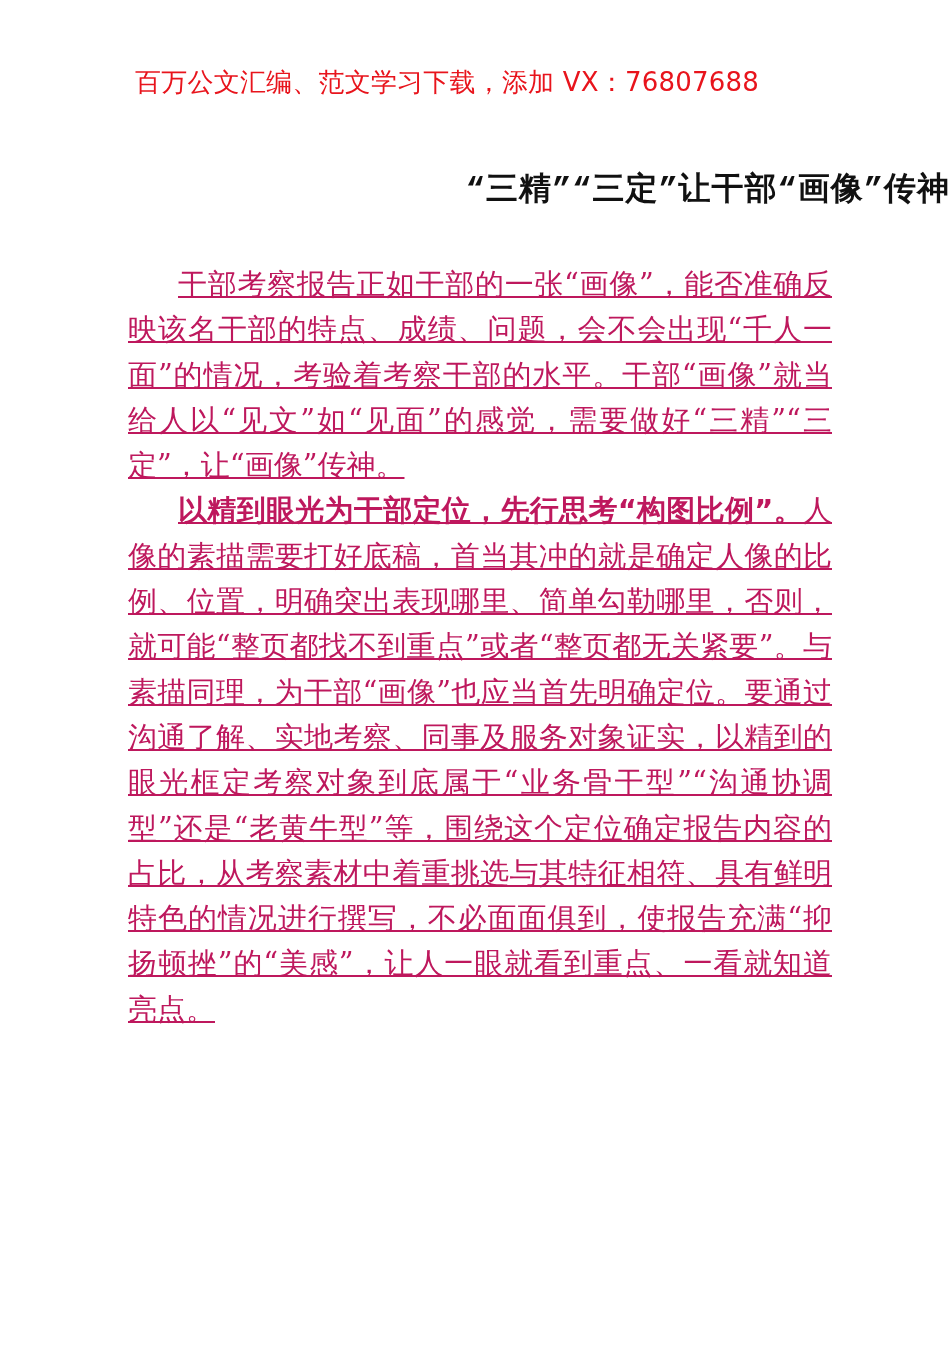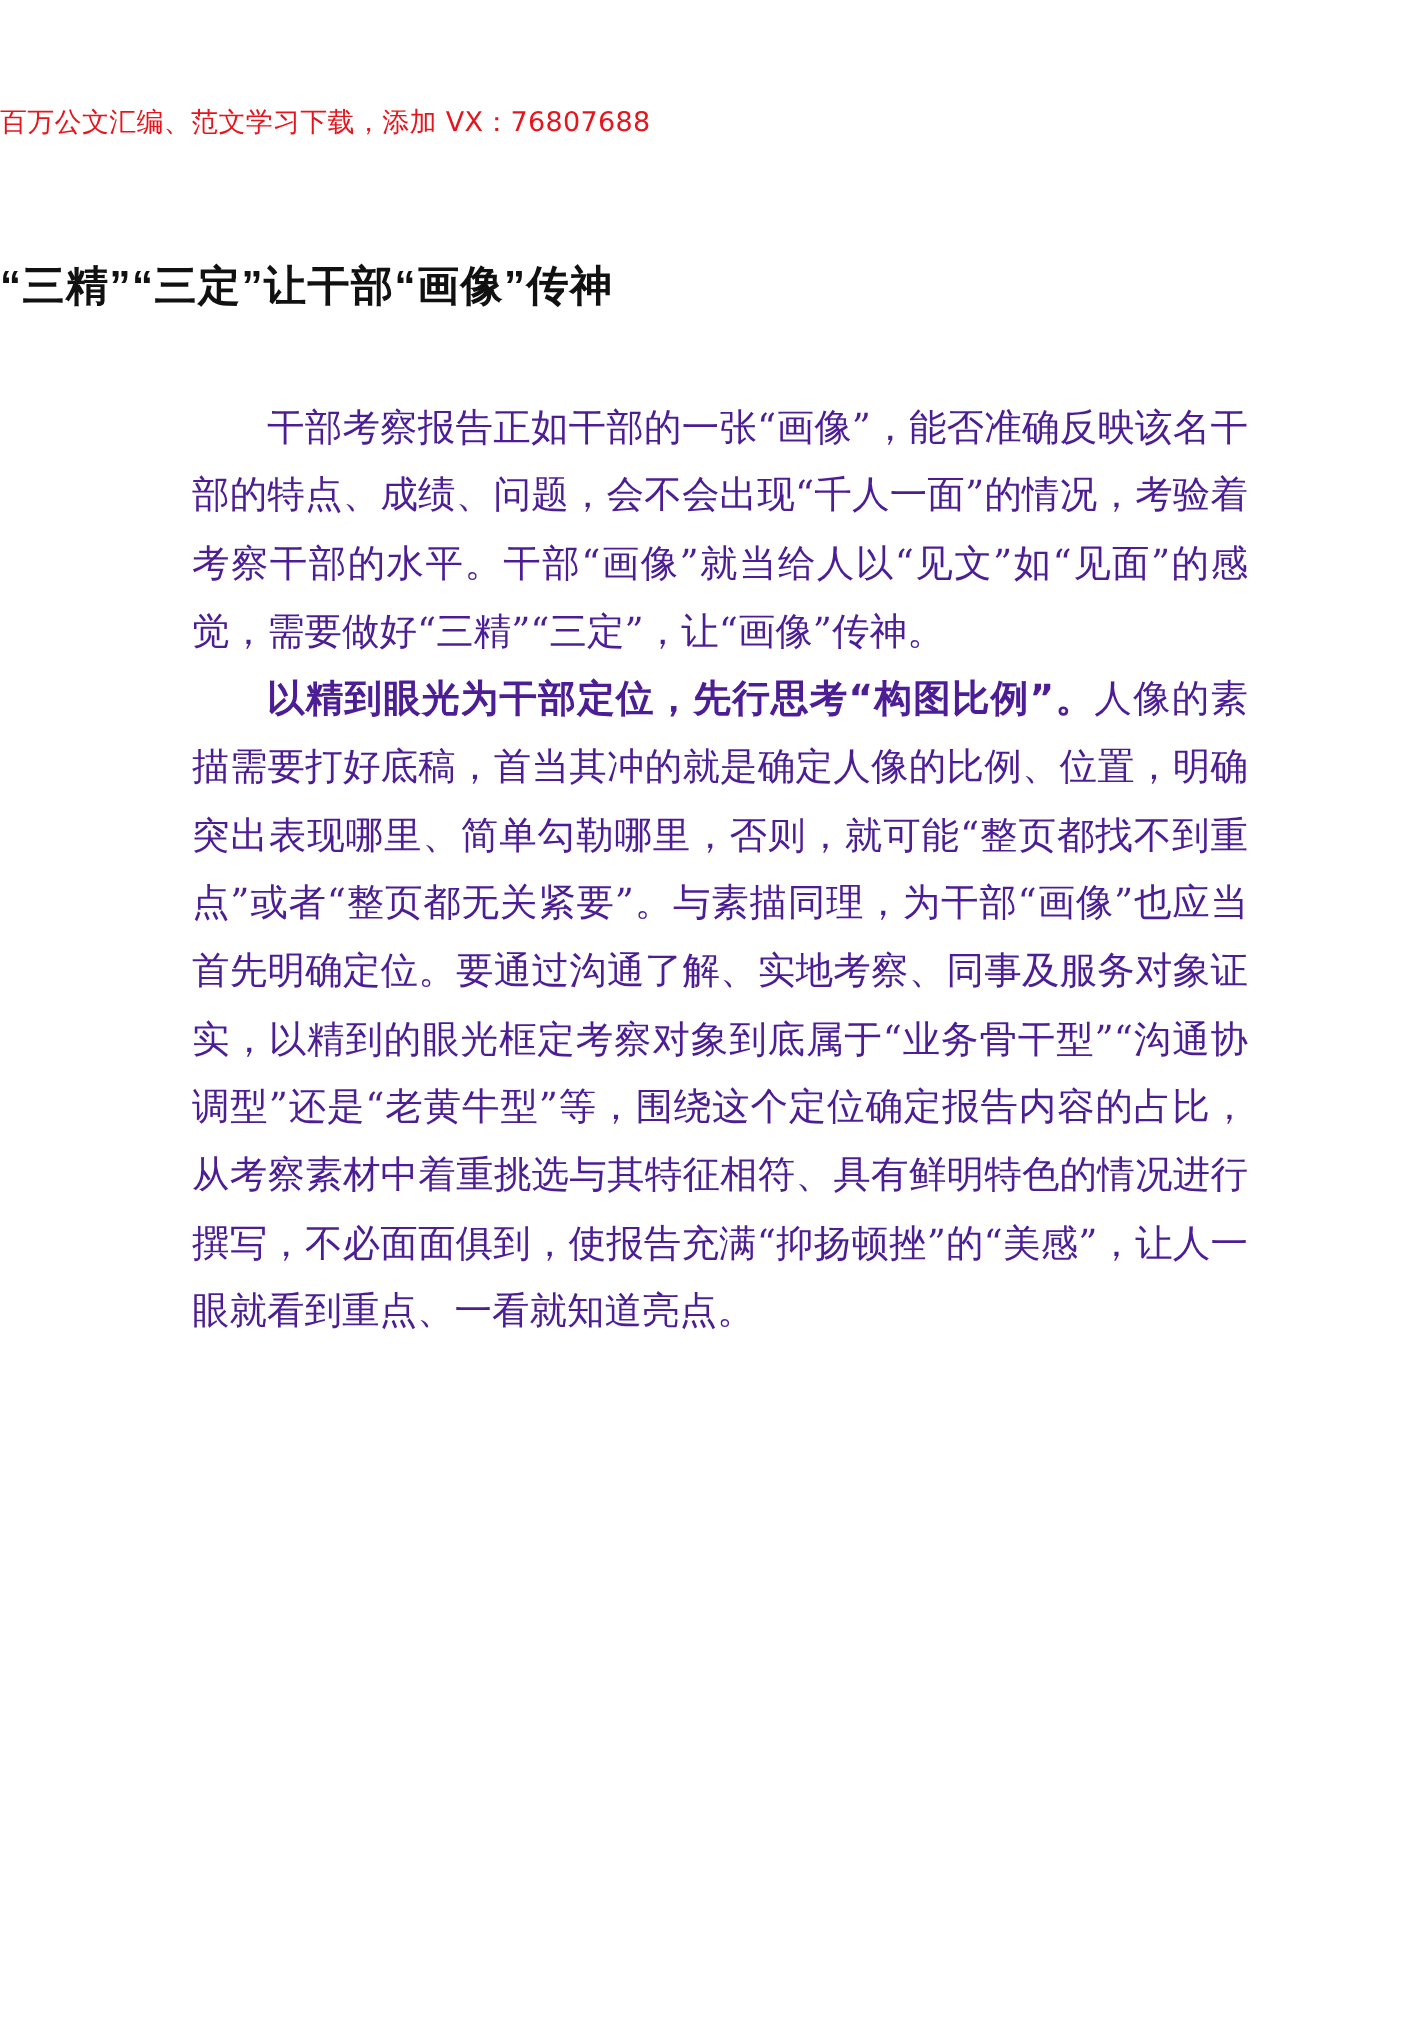--- a/index.html
+++ b/index.html
@@ -13,54 +13,55 @@
       position: relative;
       overflow: hidden;
       font-family: "DejaVu Serif", "Liberation Serif", serif;
       color: #111111;
     }
     .header-banner {
       position: absolute;
       top: 68px;
       left: 0;
       width: 894px;
-      text-align: left;
+      text-align: center;
       font-family: "DejaVu Sans", "Liberation Sans", sans-serif;
-      font-size: 18px;
+      font-size: 26px;
       line-height: 28px;
       color: #e8141c;
       letter-spacing: 0.2px;
     }
     .doc-title {
       position: absolute;
       top: 166px;
       left: 0;
       width: 950px;
-      text-align: left;
-      font-family: Liberation Sans, sans-serif;
+      text-align: right;
+      font-family: Liberation Mono, monospace;
       font-weight: bold;
-      font-size: 28px;
+      font-size: 32px;
       line-height: 50px;
       color: #111111;
       letter-spacing: 1px;
     }
     .doc-body {
       position: absolute;
       top: 262px;
       left: 128px;
       width: 704px;
     }
     .para {
       margin: 0;
-      font-size: 25px;
+      font-size: 29px;
       line-height: 45.3px;
       text-indent: 50px;
       text-align: justify;
-      color: #4c1d95;
+      color: #be185d;
       word-break: break-all;
+      text-decoration: underline;
     }
     .para .lead {
       font-weight: bold;
       font-family: "DejaVu Sans", "Liberation Sans", sans-serif;
     }
   </style>
 </head>
 <body>
 
 <div class="header-banner">百万公文汇编、范文学习下载，添加 VX：76807688</div>

